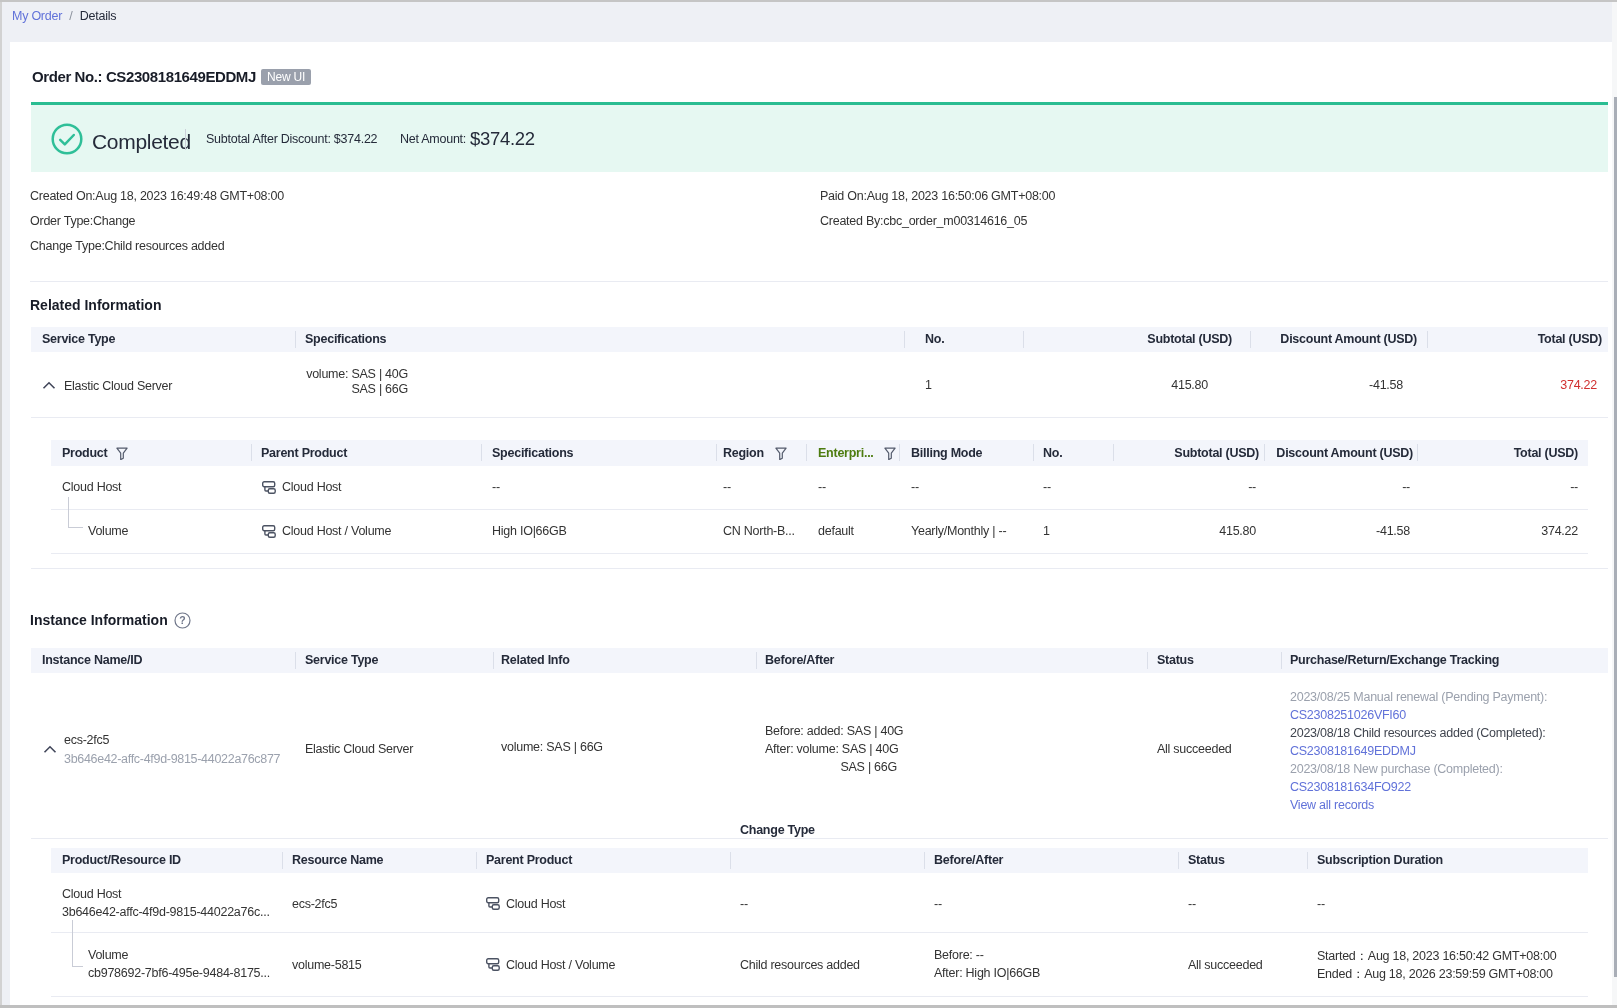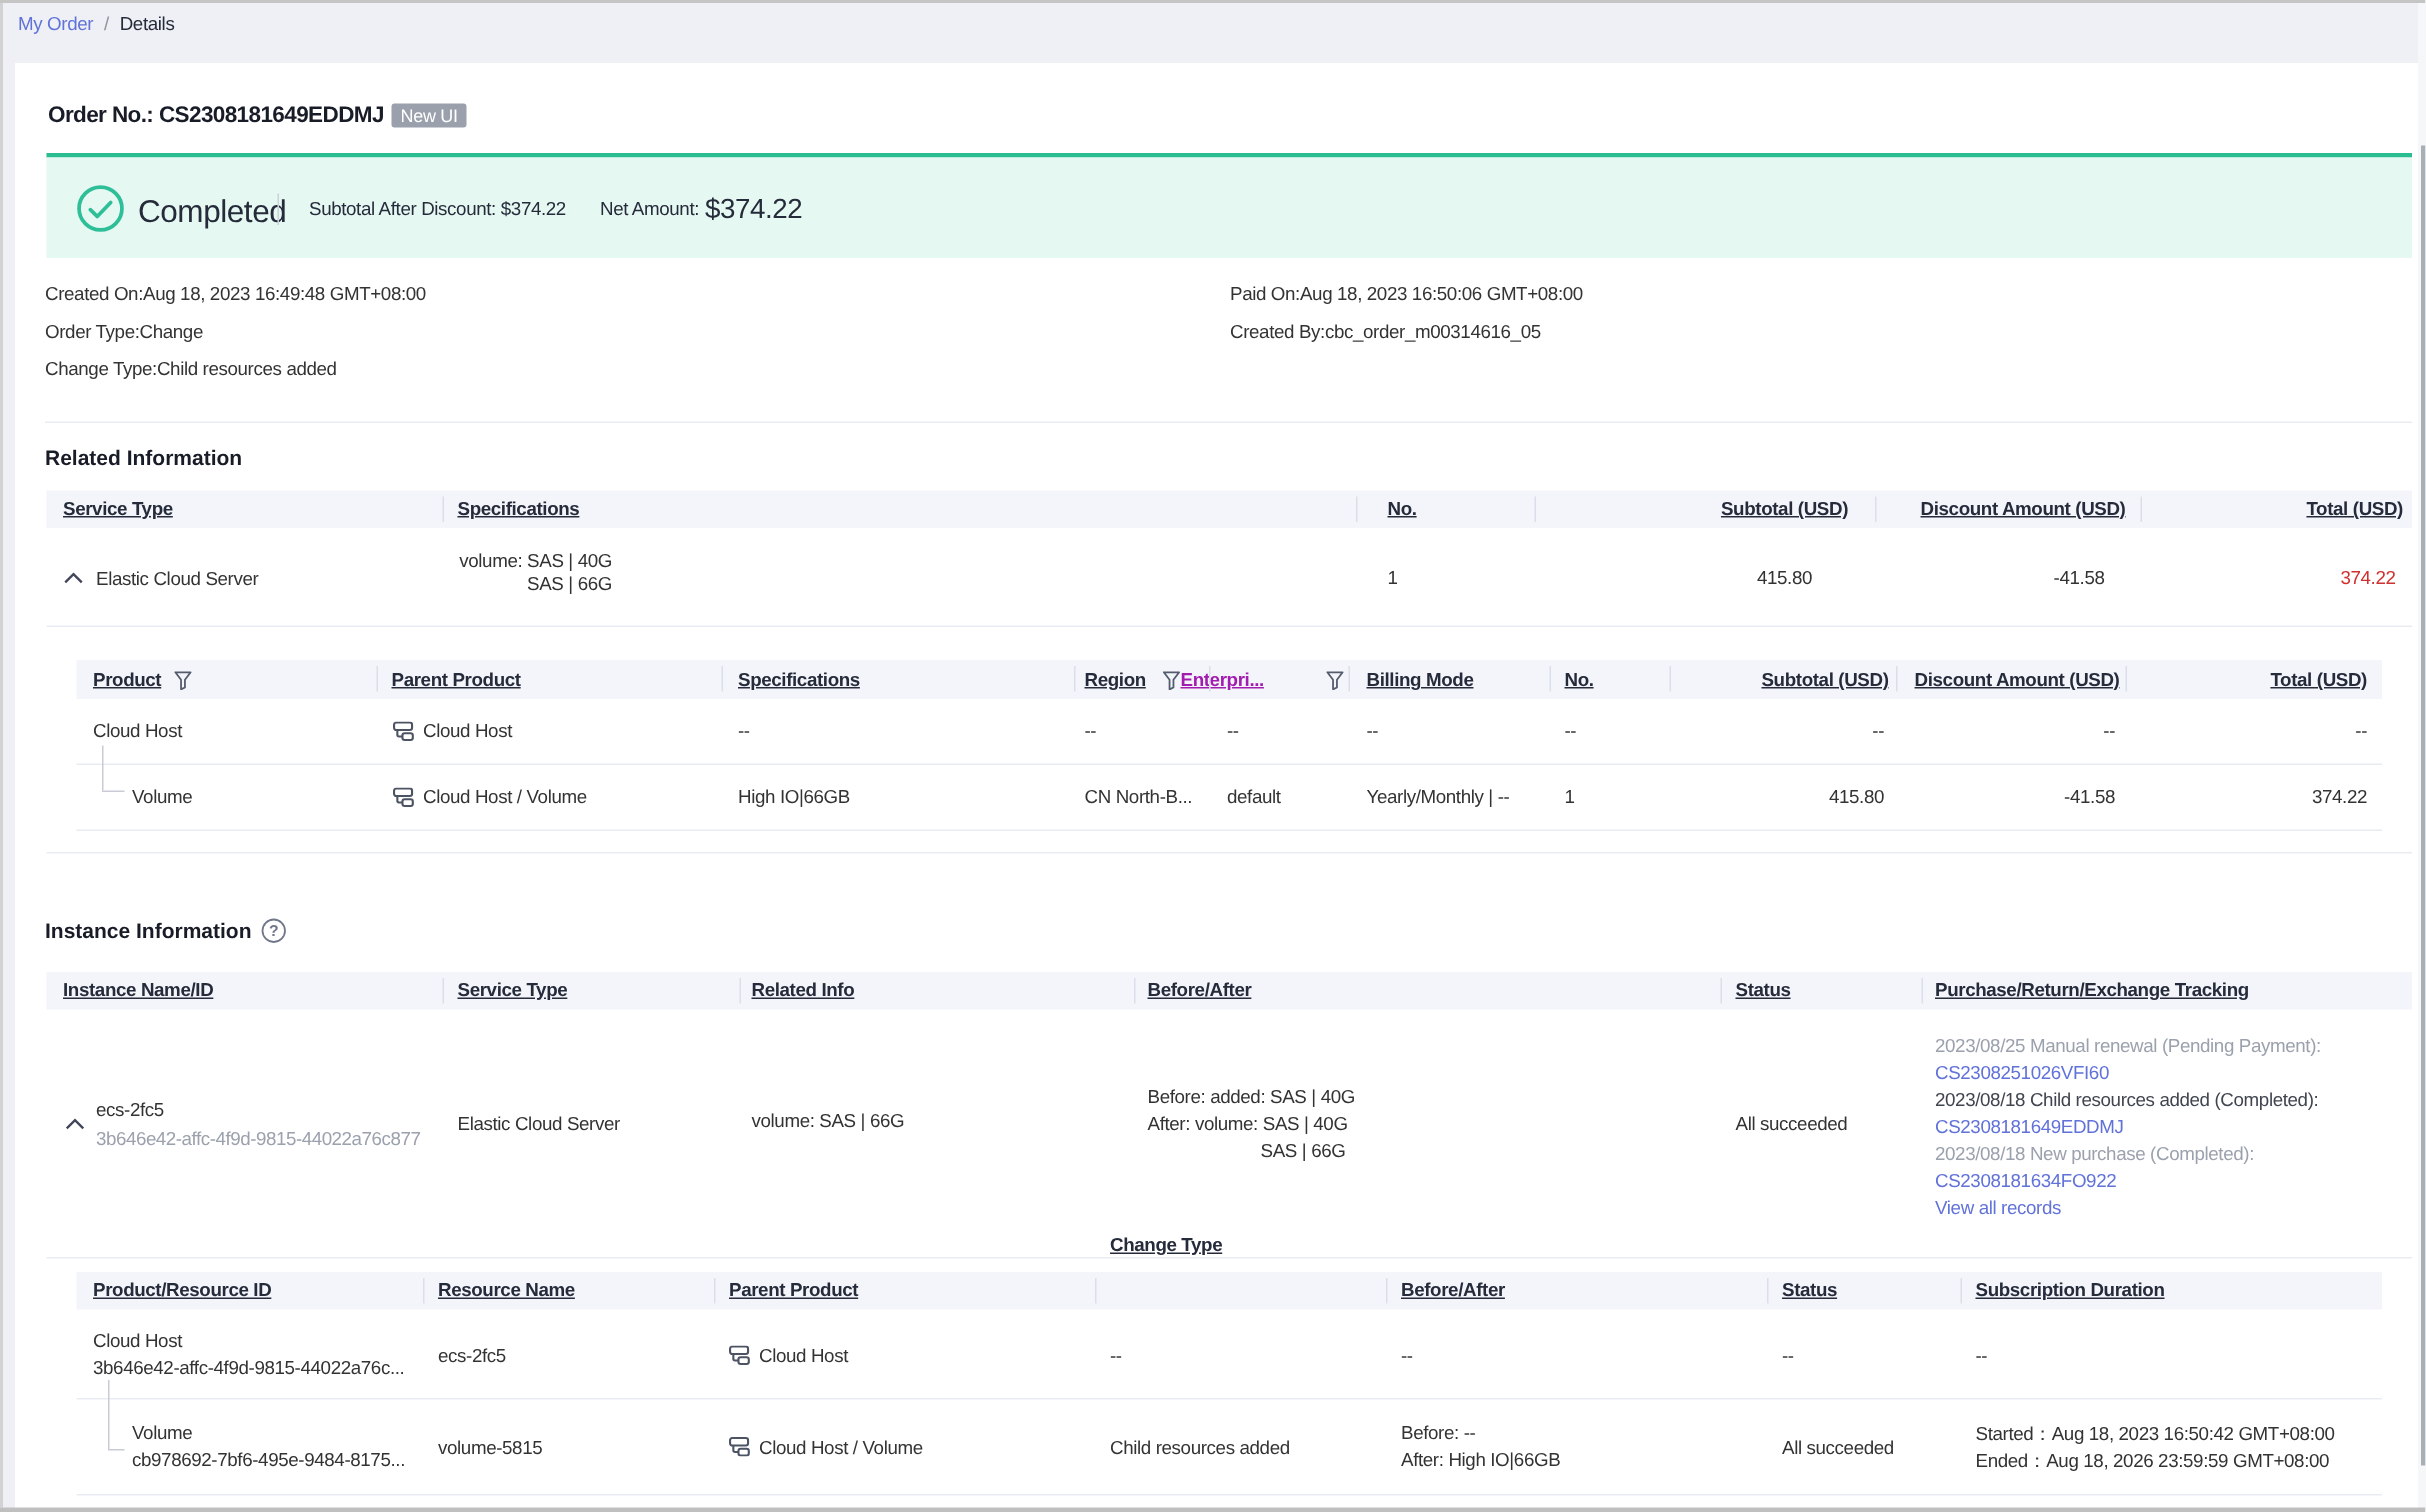--- a/index.html
+++ b/index.html
@@ -2,21 +2,21 @@
 <html><head>
 <meta charset="utf-8">
 <style>
 * { margin:0; padding:0; box-sizing:border-box; }
 html,body { width:1617px; height:1008px; overflow:hidden; }
 body { font-family:"Liberation Sans", sans-serif; background:#eef0f5; position:relative; color:#333; }
 .abs { position:absolute; }
 #card { position:absolute; left:10px; top:42px; width:1603px; height:966px; background:#fff; }
 .t13 { font-size:12.5px; letter-spacing:-0.25px; line-height:15px; white-space:nowrap; }
 .t12 { font-size:12.5px; letter-spacing:-0.3px; line-height:14px; white-space:nowrap; }
-.bold { font-weight:bold;text-decoration:underline; }
+.bold { font-weight:bold; }
 .link { color:#6172d9; }
 .gray { color:#9ba1ad; }
 .hdrbg { background:#f3f5fb; }
 .sep { position:absolute; width:1px; background:#dbdfe9; }
 .rowline { position:absolute; height:1px; background:#e9ebf2; }
 .right { text-align:right; }
 </style>
 </head>
 <body>
 
@@ -84,21 +84,21 @@
 <div class="abs t13 bold" style="left:62px;top:446px;color:#252b3a;">Product</div>
 <svg class="abs funnel" style="left:116px;top:447px;" width="12" height="13" viewBox="0 0 12 13">
     <path d="M0.9 1.2 h10.2 l-3.8 5 v5.1 l-2.6 1.3 v-6.4 z" fill="none" stroke="#545b6c" stroke-width="1.2" stroke-linejoin="round"></path>
   </svg>
 <div class="abs t13 bold" style="left:261px;top:446px;color:#252b3a;">Parent Product</div>
 <div class="abs t13 bold" style="left:492px;top:446px;color:#252b3a;">Specifications</div>
 <div class="abs t13 bold" style="left:723px;top:446px;color:#252b3a;">Region</div>
 <svg class="abs funnel" style="left:775px;top:447px;" width="12" height="13" viewBox="0 0 12 13">
     <path d="M0.9 1.2 h10.2 l-3.8 5 v5.1 l-2.6 1.3 v-6.4 z" fill="none" stroke="#545b6c" stroke-width="1.2" stroke-linejoin="round"></path>
   </svg>
-<div class="abs t13 bold" style="left:787px;top:446px;color:#a21caf;">Enterpri...</div>
+<div class="abs t13 bold" style="left:818px;top:446px;color:#4d7c0f;">Enterpri...</div>
 <svg class="abs funnel" style="left:884px;top:447px;" width="12" height="13" viewBox="0 0 12 13">
     <path d="M0.9 1.2 h10.2 l-3.8 5 v5.1 l-2.6 1.3 v-6.4 z" fill="none" stroke="#545b6c" stroke-width="1.2" stroke-linejoin="round"></path>
   </svg>
 <div class="abs t13 bold" style="left:911px;top:446px;color:#252b3a;">Billing Mode</div>
 <div class="abs t13 bold" style="left:1043px;top:446px;color:#252b3a;">No.</div>
 <div class="abs t13 bold right" style="left:1059px;top:446px;width:200px;color:#252b3a;">Subtotal (USD)</div>
 <div class="abs t13 bold right" style="left:1213px;top:446px;width:200px;color:#252b3a;">Discount Amount (USD)</div>
 <div class="abs t13 bold right" style="left:1378px;top:446px;width:200px;color:#252b3a;">Total (USD)</div>
 <div class="sep" style="left:251px;top:444px;height:17px;"></div>
 <div class="sep" style="left:481px;top:444px;height:17px;"></div>

